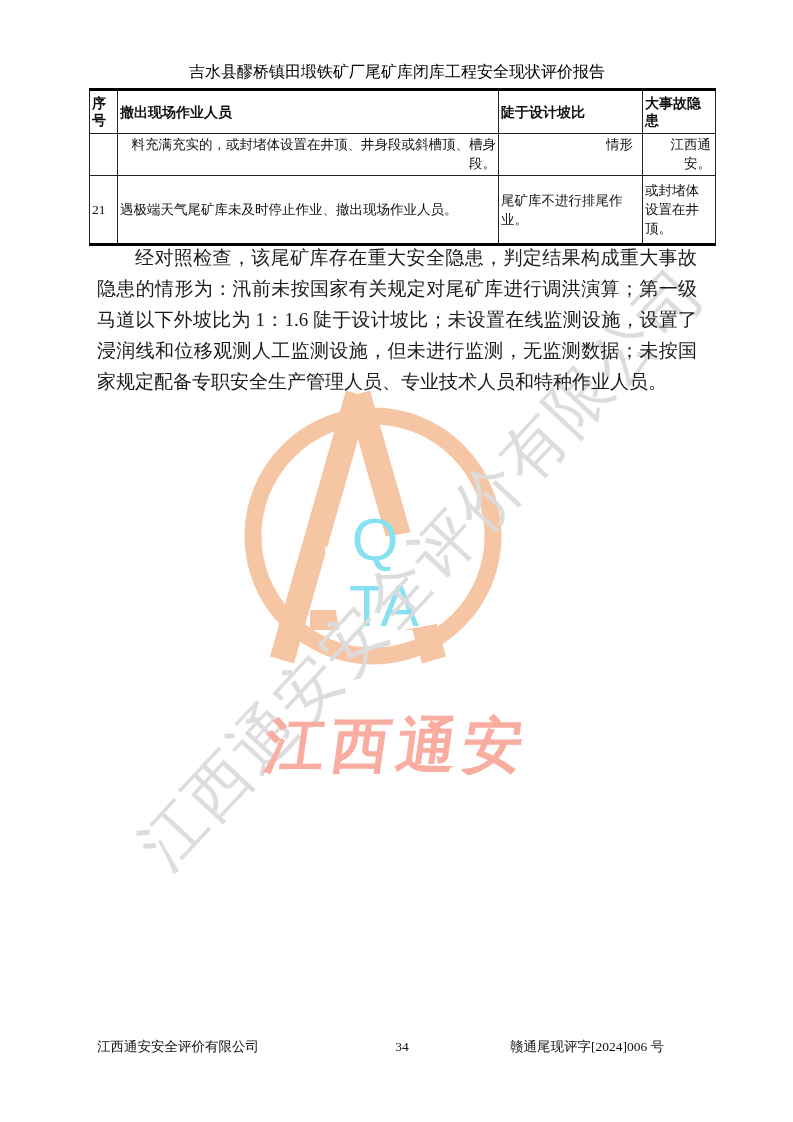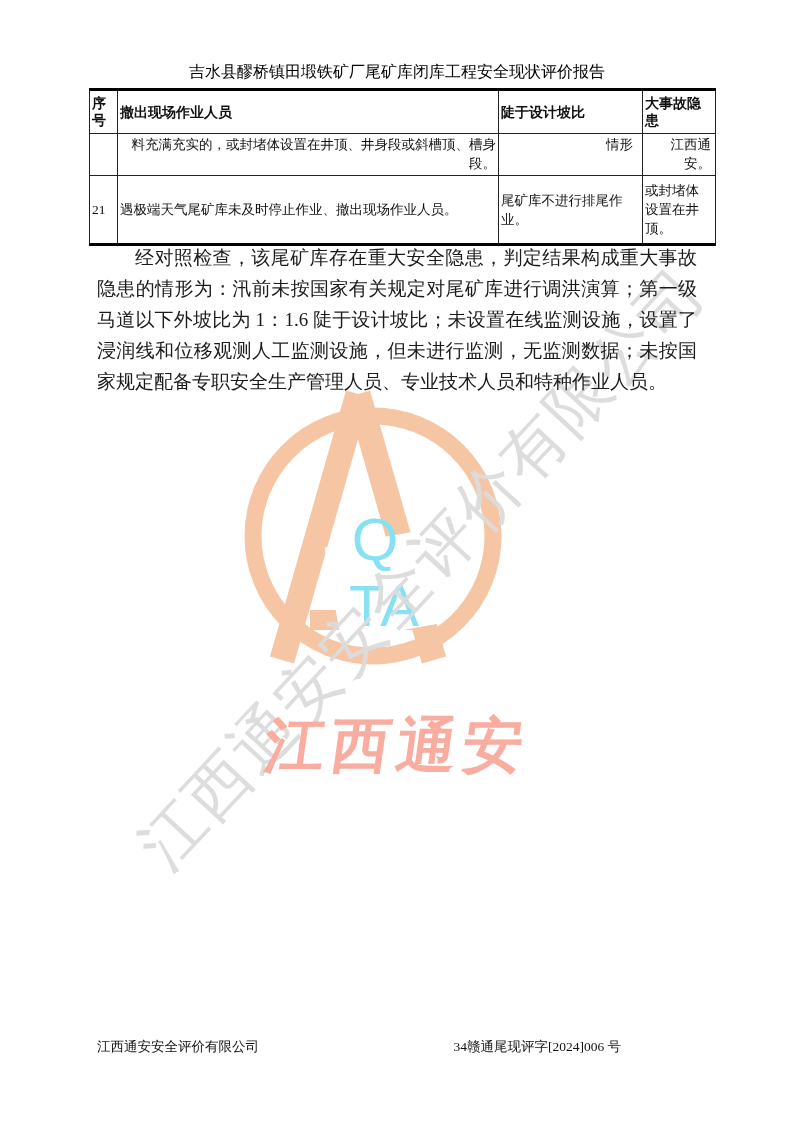--- a/index.html
+++ b/index.html
@@ -56,22 +56,22 @@
   .body-paragraph{
     position:absolute;left:97px;top:242px;width:600px;z-index:3;
     font-size:19px;line-height:31px;text-align:justify;
     text-indent:2em;color:#1a1a1a;
   }
   .footer{
     position:absolute;left:97px;top:1038px;width:610px;z-index:3;
     display:flex;align-items:baseline;font-size:13.5px;color:#111;
   }
   .footer .f-left{width:240px;text-align:left;}
-  .footer .f-center{flex:1;text-align:right;}
-  .footer .f-right{width:240px;text-align:left;}
+  .footer .f-center{flex:1;text-align:center;}
+  .footer .f-right{width:240px;text-align:center;}
 </style>
 </head>
 <body>
 
 <div class="page">
 
   <div class="wm-logo">
     <svg width="272" height="290" viewBox="0 0 272 290">
       <circle cx="137" cy="148" r="120" fill="none" stroke-width="17" stroke="#f6c5a3"></circle>
       <path d="M122,6 L46,272" fill="none" stroke-width="25" stroke="#f6c5a3"></path>

